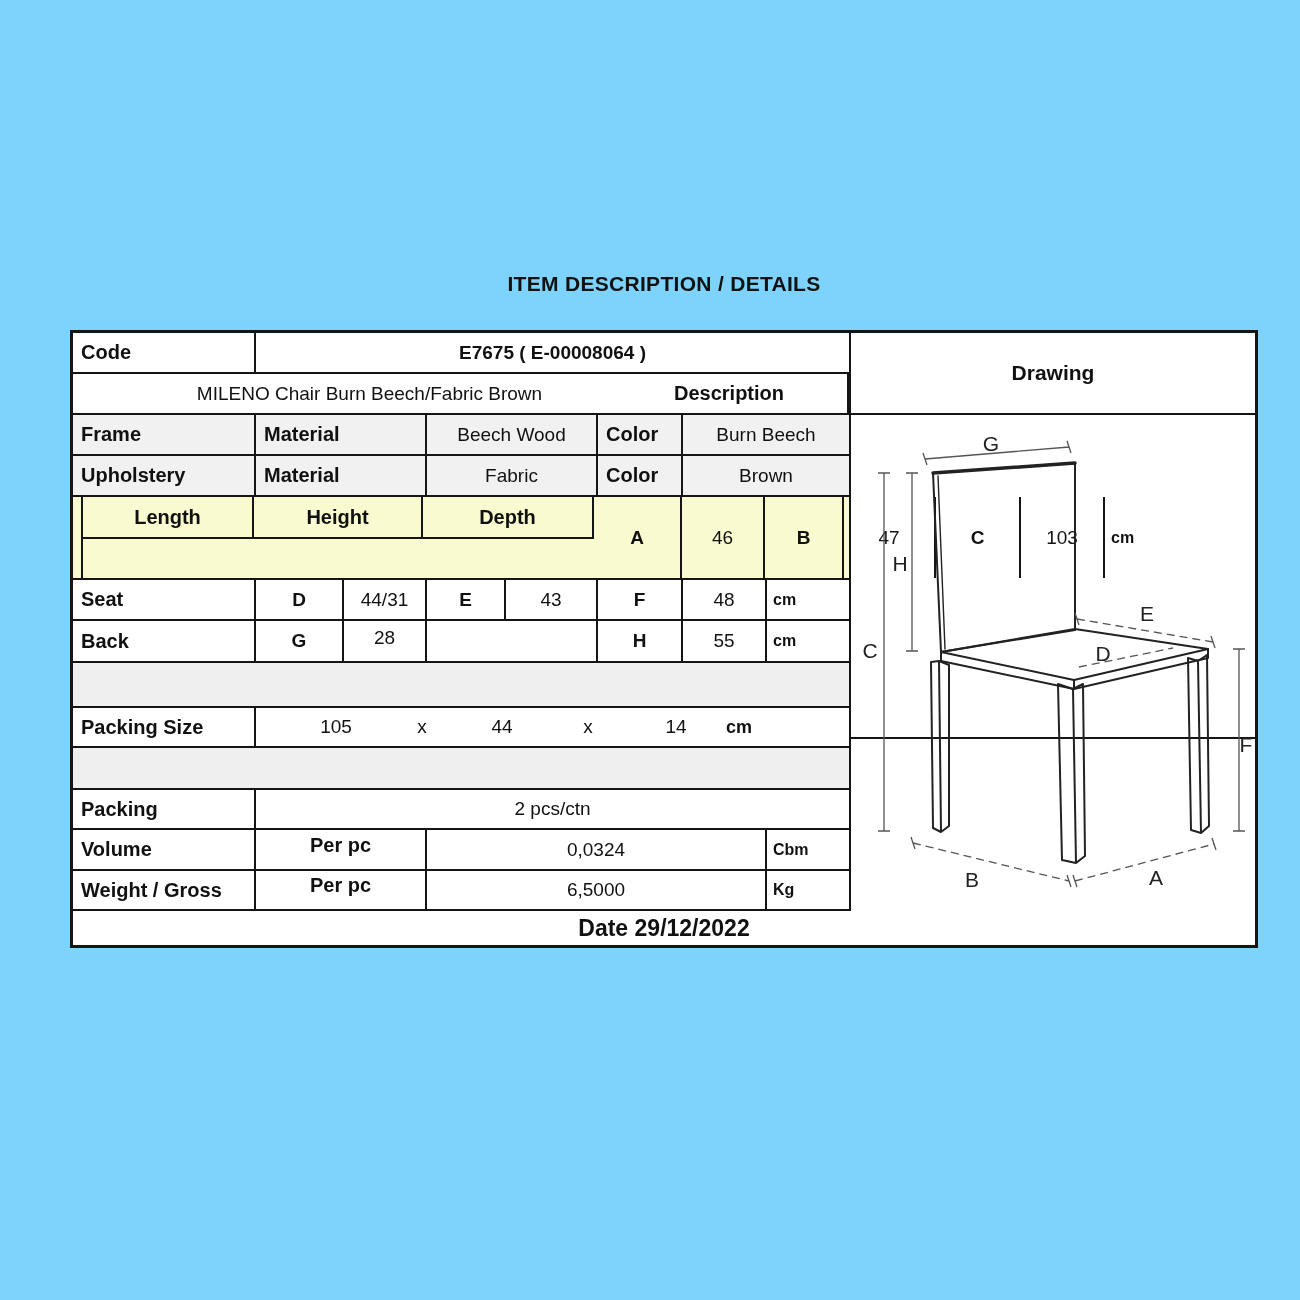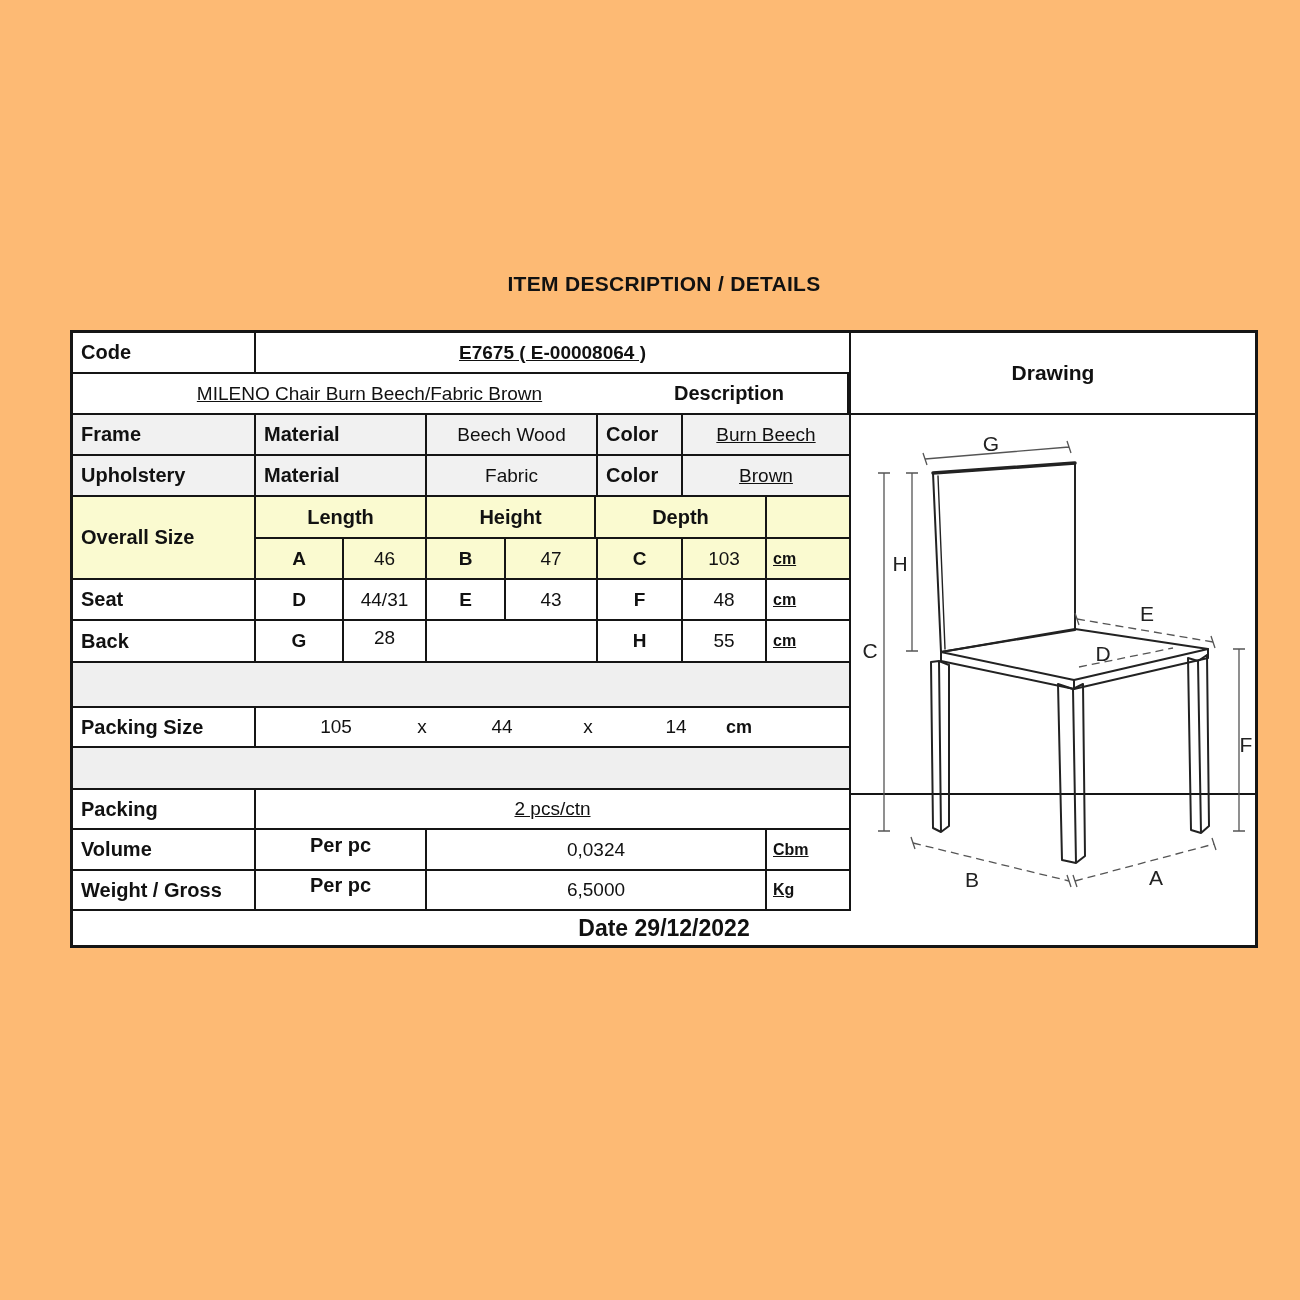--- a/index.html
+++ b/index.html
@@ -1,49 +1,49 @@
 <!DOCTYPE html>
 <html><head>
 <meta charset="utf-8">
 <style>
   html,body{margin:0;padding:0;background:#ffffff;}
   body{width:1300px;height:1300px;font-family:"Liberation Sans","DejaVu Sans",sans-serif;color:#111;}
-  .sheet{position:relative;width:1300px;height:1300px;background:#fdba74;overflow:hidden;}
+  .sheet{position:relative;width:1300px;height:1300px;background:#7dd3fc;overflow:hidden;}
   .title{position:absolute;left:70px;top:272px;width:1188px;text-align:center;
          font-size:21px;font-weight:bold;letter-spacing:.3px;}
   .spec{position:absolute;left:70px;top:330px;width:1188px;height:618px;
         border:3px solid #151515;box-sizing:border-box;background:#fff;}
   .main{position:absolute;left:0;top:0;width:778px;height:578px;
         border-right:2px solid #151515;box-sizing:border-box;}
   .r{display:flex;border-bottom:2px solid #151515;box-sizing:border-box;width:100%;}
   .c{border-right:2px solid #151515;box-sizing:border-box;display:flex;align-items:center;
      height:100%;overflow:hidden;white-space:nowrap;}
-  .c.last{border-right:none;text-decoration:underline;}
+  .c.last{border-right:none;}
   .h40{height:40px}.h41{height:41px}.h42{height:42px}.h45{height:45px}.h83{height:83px}
   .wlab{width:183px}.w1{width:88px}.w2{width:83px}.w3{width:79px}.w4{width:92px}
   .w5{width:85px}.w6{width:84px}.w12{width:171px}.w34{width:171px}.w56{width:169px}
   .w36{width:340px}.grow{flex:1}
   .lbl{font-weight:bold;font-size:20px;padding-left:8px;}
   .key{font-weight:bold;font-size:19px;justify-content:center;}
   .val{font-size:19px;justify-content:center;}
   .unit{font-weight:bold;font-size:16px;padding-left:6px;}
   .hdr{font-weight:bold;font-size:20px;justify-content:center;}
   .bg-tint{background:#f1f1f1}
   .bg-yellow{background:#fafad0}
   .bg-gray{background:#efefef}
   .low{align-items:flex-end;padding-bottom:12px;}
-  .os-right{display:flex;flex-direction:column;flex:1;}
+  .os-right{display:flex;flex-direction:row;flex:1;}
   .os-top{display:flex;height:42px;border-bottom:2px solid #151515;box-sizing:border-box;}
   .os-bot{display:flex;flex:1;}
   .pack-cell{position:relative;flex:1;border-right:none;}
   .pack-cell span{position:absolute;top:50%;transform:translate(-50%,-50%);font-size:19px;margin-left:36px;}
   .pack-cell .pu{font-weight:bold;font-size:18px;}
   .date-row{position:absolute;left:0;top:578px;width:100%;height:34px;display:flex;
             align-items:center;justify-content:center;font-weight:bold;font-size:23px;}
-  .draw-col{position:absolute;left:778px;top:0;width:404px;height:462px;
+  .draw-col{position:absolute;left:778px;top:0;width:404px;height:406px;
             border-bottom:2px solid #151515;box-sizing:border-box;}
   .draw-head{height:82px;border-bottom:2px solid #151515;box-sizing:border-box;
              display:flex;align-items:center;justify-content:center;font-weight:bold;font-size:21px;}
   .draw-body{height:494px;}
   svg text{font-family:"Liberation Sans","DejaVu Sans",sans-serif;font-size:21px;fill:#222;}
 </style>
 </head>
 <body>
 
 <div class="sheet">

